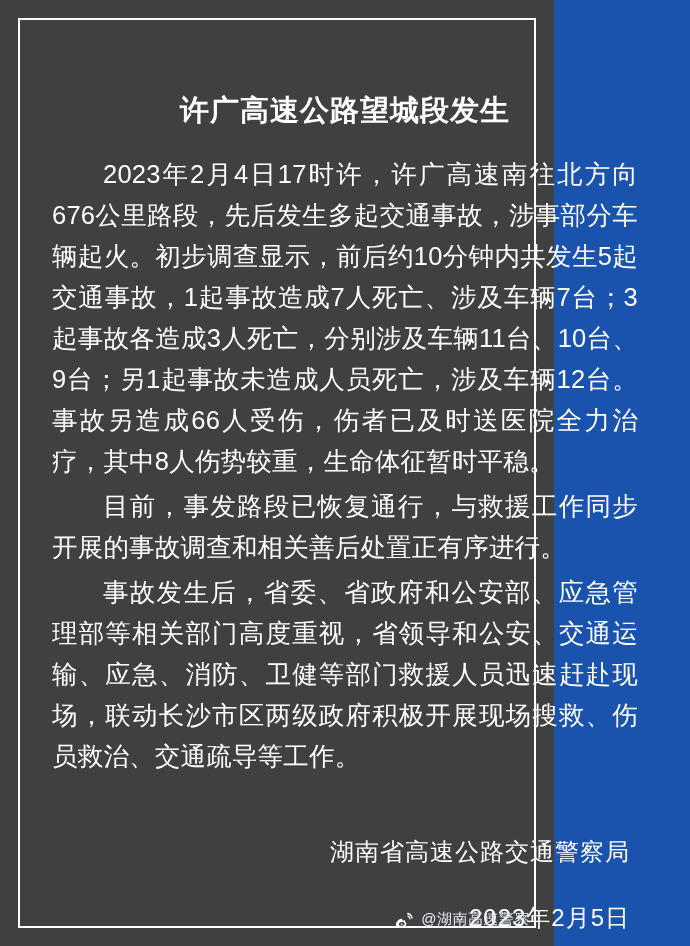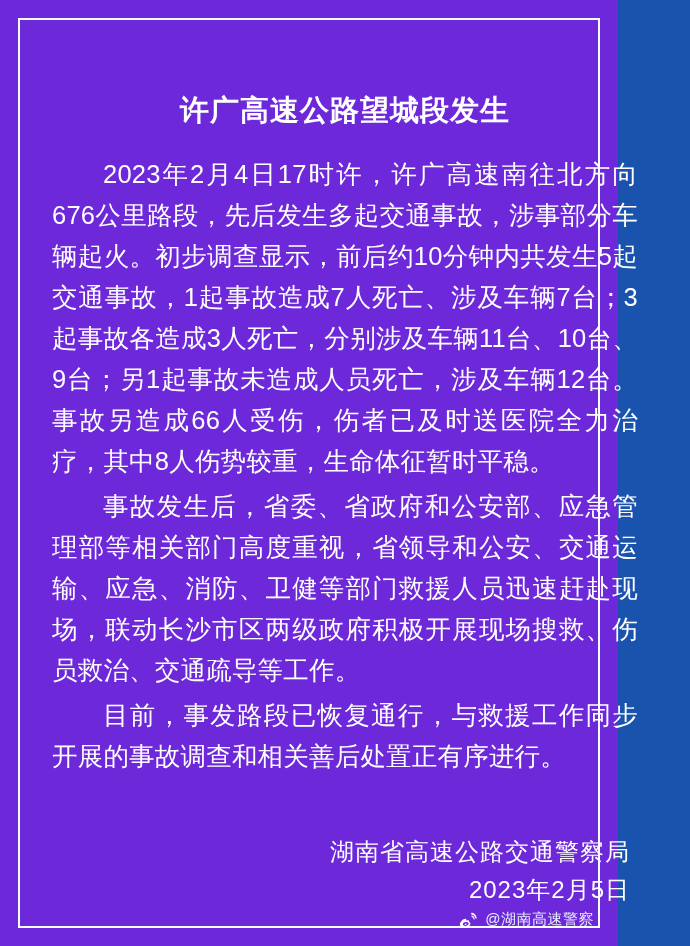--- a/index.html
+++ b/index.html
@@ -8,23 +8,23 @@
   }
   body {
     width: 690px;
     height: 946px;
     background: #1a53ae;
     font-family: "Liberation Sans", sans-serif;
     overflow: hidden;
   }
   .poster {
     position: relative;
-    width: 618px;
+    width: 554px;
     height: 946px;
-    background: #6d28d9;
+    background: #404040;
     box-sizing: border-box;
   }
   .inner-border {
     position: absolute;
     left: 18px;
     top: 18px;
     right: 18px;
     bottom: 18px;
     border: 2px solid #ffffff;
     box-sizing: border-box;
@@ -65,20 +65,21 @@
     margin-top: 56px;
     color: #ffffff;
     font-size: 24px;
     line-height: 38px;
     text-align: right;
     padding-right: 8px;
     letter-spacing: 1px;
   }
   .signature div {
     display: block;
+    margin-top: 28px;
   }
   .footer {
     position: absolute;
     right: 24px;
     bottom: 14px;
     display: flex;
     align-items: flex-start;
     gap: 6px;
   }
   .weibo-icon {
@@ -99,22 +100,22 @@
 <div class="poster">
   <div class="inner-border"></div>
 
   <div class="content">
     <h1 class="title">
       <span class="title-line">许广高速公路望城段发生</span>
     </h1>
 
     <div class="body-text">
       <p>2023年2月4日17时许，许广高速南往北方向676公里路段，先后发生多起交通事故，涉事部分车辆起火。初步调查显示，前后约10分钟内共发生5起交通事故，1起事故造成7人死亡、涉及车辆7台；3起事故各造成3人死亡，分别涉及车辆11台、10台、9台；另1起事故未造成人员死亡，涉及车辆12台。事故另造成66人受伤，伤者已及时送医院全力治疗，其中8人伤势较重，生命体征暂时平稳。</p>
+      <p>目前，事发路段已恢复通行，与救援工作同步开展的事故调查和相关善后处置正有序进行。</p>
       <p>事故发生后，省委、省政府和公安部、应急管理部等相关部门高度重视，省领导和公安、交通运输、应急、消防、卫健等部门救援人员迅速赶赴现场，联动长沙市区两级政府积极开展现场搜救、伤员救治、交通疏导等工作。</p>
-      <p>目前，事发路段已恢复通行，与救援工作同步开展的事故调查和相关善后处置正有序进行。</p>
     </div>
 
     <div class="signature">
       <div>湖南省高速公路交通警察局</div>
       <div>2023年2月5日</div>
     </div>
   </div>
 
   <div class="footer">
     <span class="weibo-icon">

